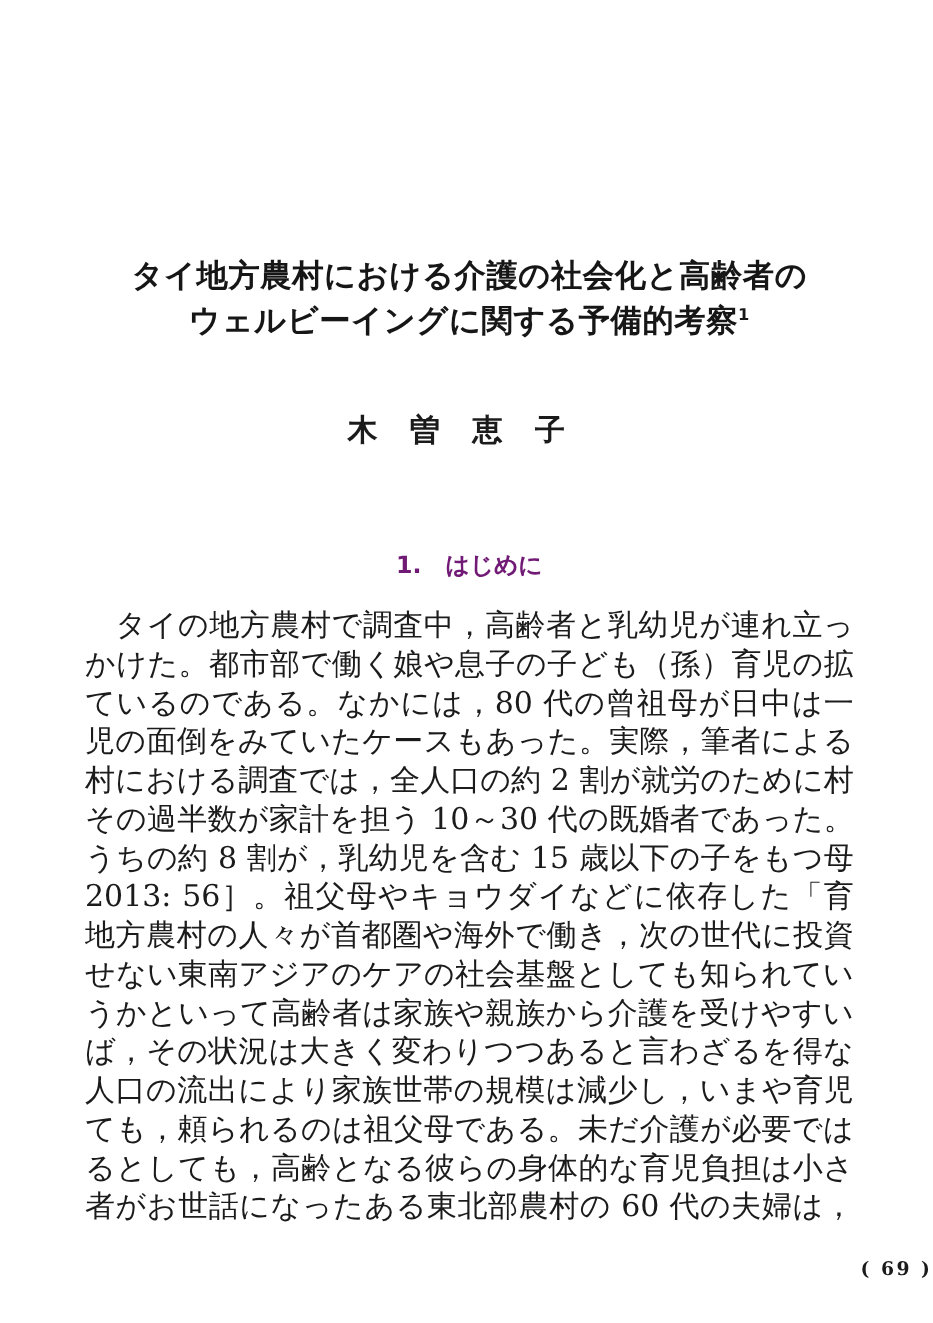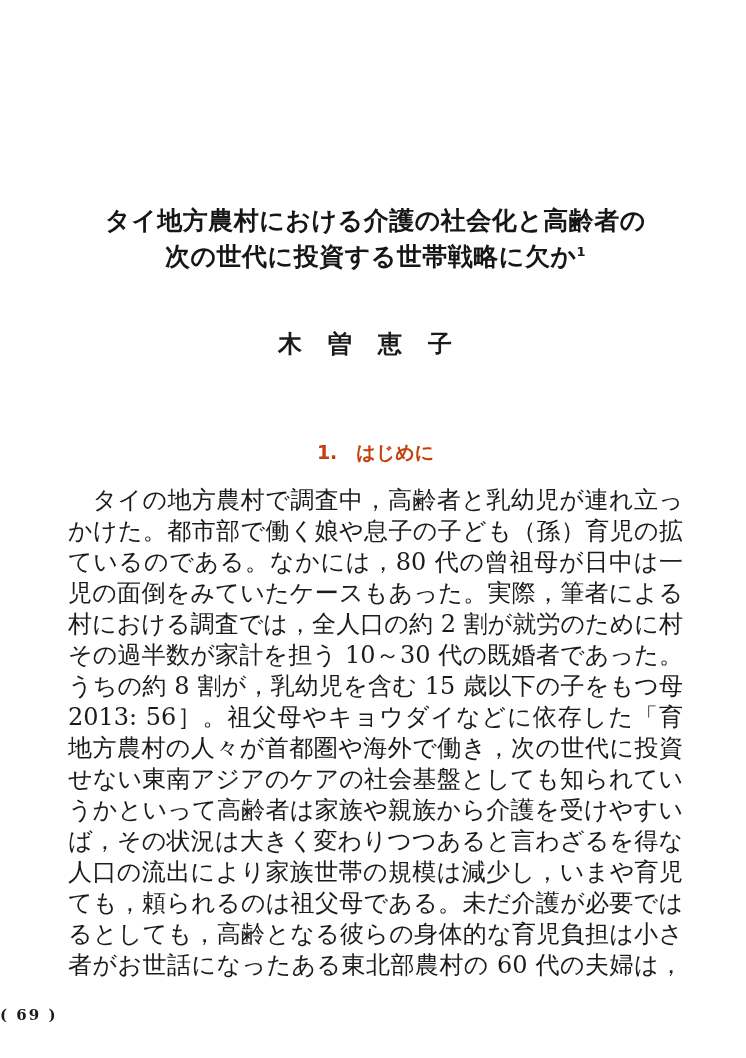--- a/index.html
+++ b/index.html
@@ -45,21 +45,21 @@
     letter-spacing: 1px;
     color: #1b1b1b;
   }
   .section-heading {
     margin: 84px 0 0 0;
     text-align: center;
     font-family: "DejaVu Sans", "Liberation Sans", sans-serif;
     font-weight: bold;
     font-size: 19px;
     line-height: 22px;
-    color: #c2410c;
+    color: #701a75;
   }
   .body-text {
     margin-top: 22px;
     font-family: "DejaVu Serif", "Liberation Serif", serif;
     font-size: 24px;
     color: #1b1b1b;
   }
   .body-line {
     height: 31px;
     line-height: 31px;
@@ -67,36 +67,36 @@
     text-align-last: justify;
     text-justify: inter-character;
     overflow: hidden;
     white-space: pre-wrap;
   }
   .page-number {
     position: absolute;
     left: 0;
     right: 0;
     top: 996px;
-    text-align: left;
+    text-align: right;
     font-family: "DejaVu Serif", "Liberation Serif", serif;
     font-weight: bold;
     font-size: 15px;
     letter-spacing: 2px;
     color: #1b1b1b;
   }
 </style>
 </head>
 <body>
 
 <div class="page">
 
   <header class="title-block">
     <div>タイ地方農村における介護の社会化と高齢者の</div>
-    <div><span>次の世代に投資する世帯戦略に欠か</span><sup>1</sup></div>
+    <div><span>ウェルビーイングに関する予備的考察</span><sup>1</sup></div>
   </header>
 
   <div class="author">木　曽　恵　子</div>
 
   <h2 class="section-heading">1.　はじめに</h2>
 
   <div class="body-text">
     <div class="body-line">　タイの地方農村で調査中，高齢者と乳幼児が連れ立って歩く姿をよくみ</div>
     <div class="body-line">かけた。都市部で働く娘や息子の子ども（孫）育児の拡大家族化，育て</div>
     <div class="body-line">ているのである。なかには，80 代の曾祖母が日中は一人で生後数ヶ月の乳</div>

